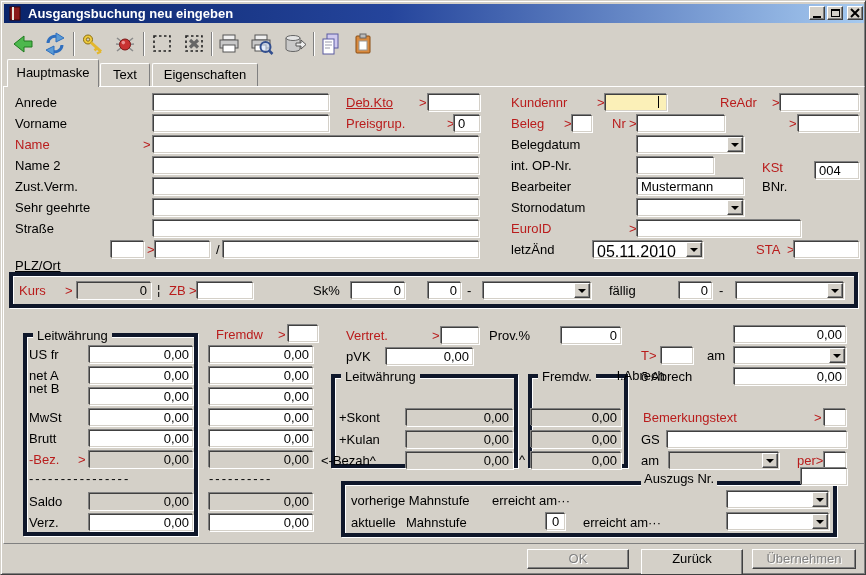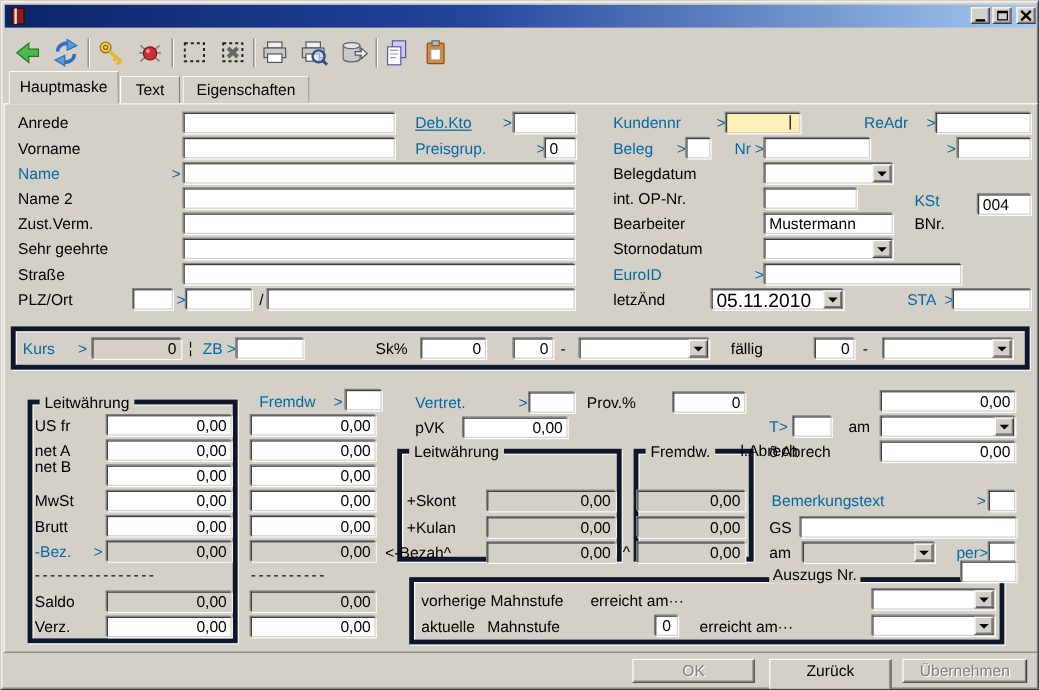--- a/index.html
+++ b/index.html
@@ -3,21 +3,21 @@
 <meta charset="utf-8">
 <style>
   html,body{margin:0;padding:0;background:#808080;}
   *{box-sizing:border-box;}
   .window{position:relative;width:866px;height:575px;background:#d4d0c8;
     font-family:"Liberation Sans",sans-serif;font-size:13px;color:#000;
     border:1px solid;border-color:#d4d0c8 #404040 #404040 #d4d0c8;
     box-shadow:inset 1px 1px 0 #fff, inset -1px -1px 0 #808080;overflow:hidden;}
   .abs{position:absolute;}
   .lbl{position:absolute;white-space:pre;font-size:13px;line-height:14px;color:#000;}
-  .blue{color:#0369a1;}
+  .blue{color:#b91c1c;}
   .u{text-decoration:underline;}
   .dashes{letter-spacing:2px;color:#000;}
   
   .f{position:absolute;height:17px;background:#fff;border:1px solid;
      border-color:#404040 #d4d0c8 #d4d0c8 #404040;
      box-shadow:-1px -1px 0 #808080, 1px 1px 0 #fff;
      font-family:"Liberation Sans",sans-serif;font-size:13px;padding:0 3px;outline:none;color:#000;}
   .num{text-align:right;}
   .ctr{text-align:center;}
   .ro{background:#d4d0c8;}
@@ -63,20 +63,21 @@
 
 <div class="window">
 
   <div class="titlebar">
     <span class="abs" style="left:4px;top:2px;">
       <svg width="15" height="15" viewBox="0 0 15 15">
           <rect x="2" y="1" width="10" height="13" fill="#8b1a1a" stroke="#3a0505"></rect>
           <rect x="4" y="1" width="2" height="13" fill="#e8e4da"></rect>
         </svg>
     </span>
+    <span class="title-text">Ausgangsbuchung neu eingeben</span>
     <span class="winbtn" style="left:805px;">
       <span class="abs" style="left:3px;top:9px;width:8px;height:2px;background:#000;"></span>
     </span>
     <span class="winbtn" style="left:823px;">
       <span class="abs" style="left:3px;top:2px;width:9px;height:8px;border:1px solid #000;border-top-width:2px;"></span>
     </span>
     <span class="winbtn" style="left:843px;">
       <svg width="14" height="12" viewBox="0 0 14 12">
           <path d="M3 2 L11 10 M11 2 L3 10" stroke="#000" stroke-width="2"></path>
         </svg>
@@ -179,21 +180,21 @@
   <span class="lbl blue" style="left:142px;top:137px;">&gt;</span>
   <input class="f" style="left: 152px; top: 135px; width: 326px;">
   <span class="lbl" style="left:14px;top:158px;">Name 2</span>
   <input class="f" style="left: 152px; top: 156px; width: 326px;">
   <span class="lbl" style="left:14px;top:179px;">Zust.Verm.</span>
   <input class="f" style="left: 152px; top: 177px; width: 326px;">
   <span class="lbl" style="left:14px;top:200px;">Sehr geehrte</span>
   <input class="f" style="left: 152px; top: 198px; width: 326px;">
   <span class="lbl" style="left:14px;top:221px;">Straße</span>
   <input class="f" style="left: 152px; top: 219px; width: 326px;">
-  <span class="lbl" style="left:14px;top:242px;">PLZ/Ort</span>
+  <span class="lbl" style="left:14px;top:258px;text-decoration:underline;">PLZ/Ort</span>
   <input class="f" style="left: 110px; top: 240px; width: 33px;">
   <span class="lbl blue" style="left:146px;top:242px;">&gt;</span>
   <input class="f" style="left: 154px; top: 240px; width: 55px;">
   <span class="lbl" style="left:215px;top:242px;">/</span>
   <input class="f" style="left: 222px; top: 240px; width: 256px;">
 
   <span class="lbl blue u" style="left:345px;top:95px;">Deb.Kto</span>
   <span class="lbl blue" style="left:418px;top:95px;">&gt;</span>
   <input class="f" style="left: 427px; top: 93px; width: 52px;">
   <span class="lbl blue" style="left:510px;top:95px;">Kundennr</span>

